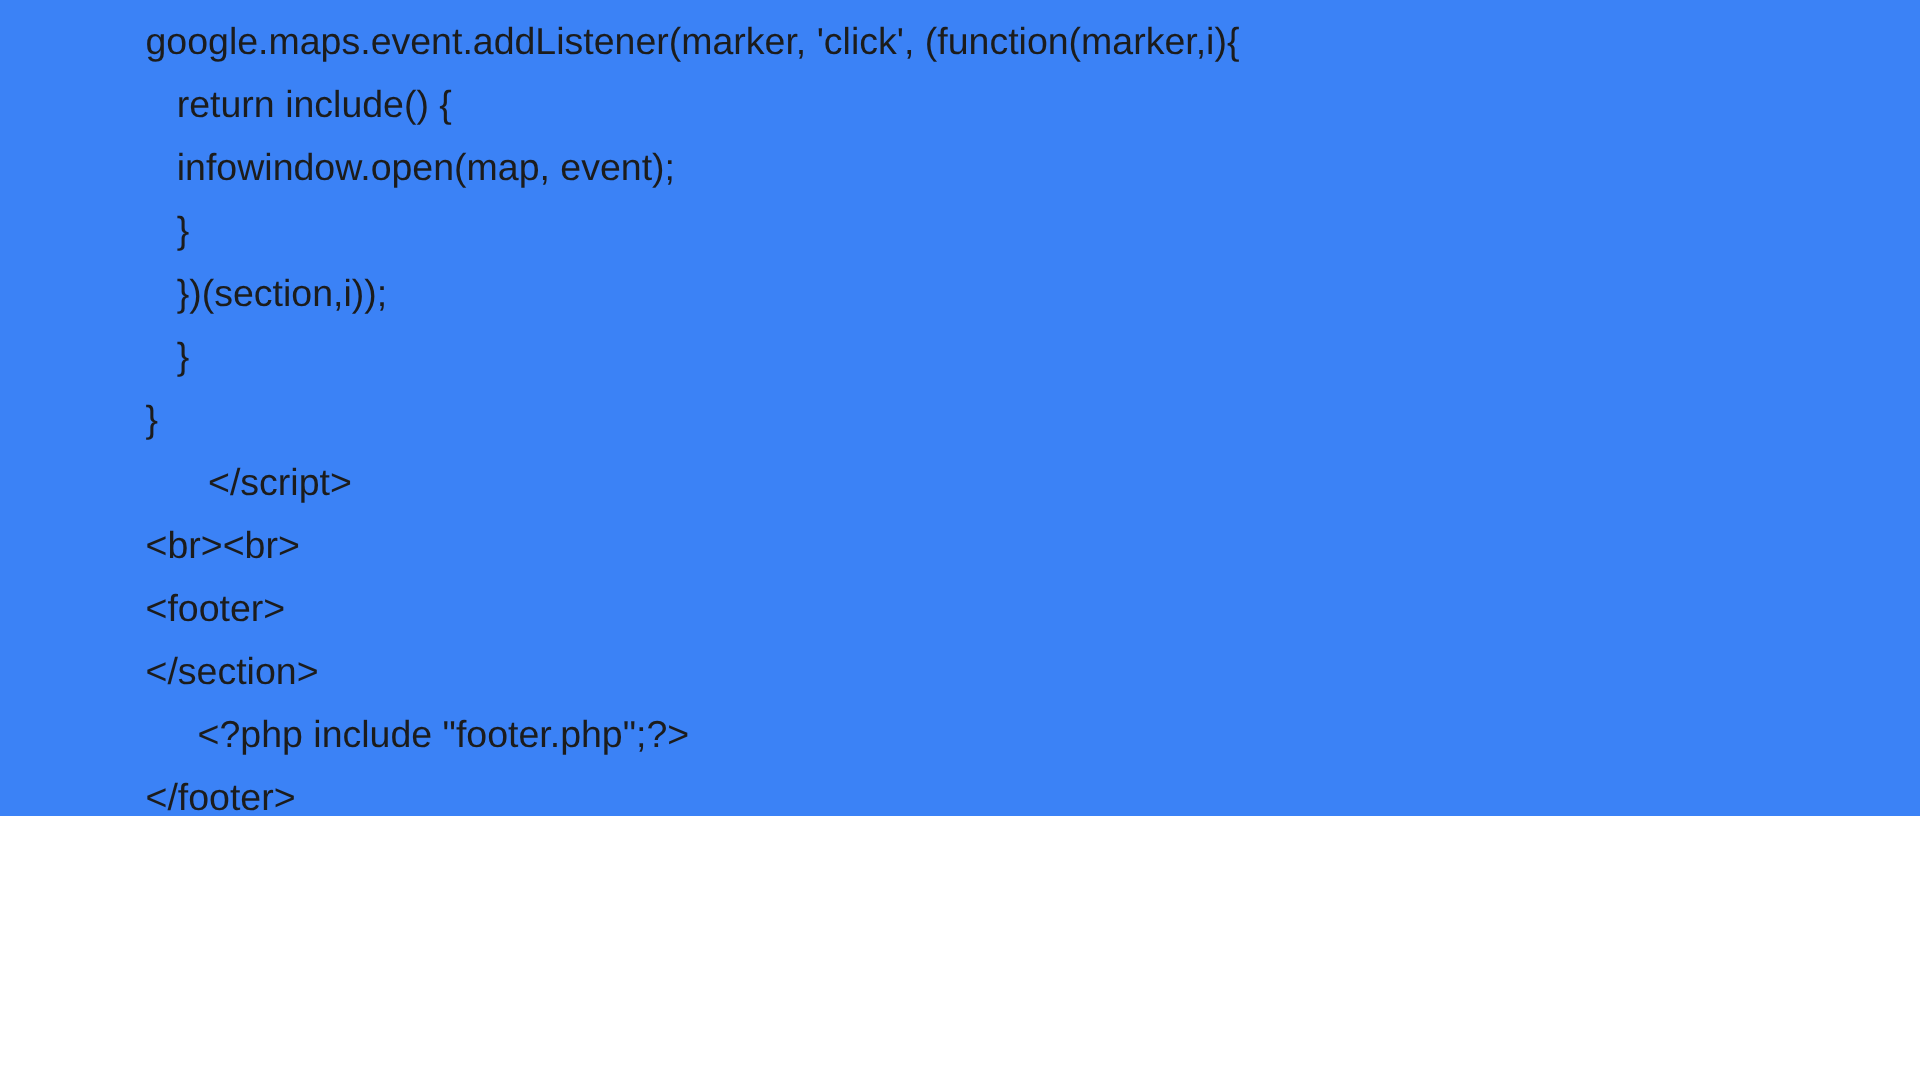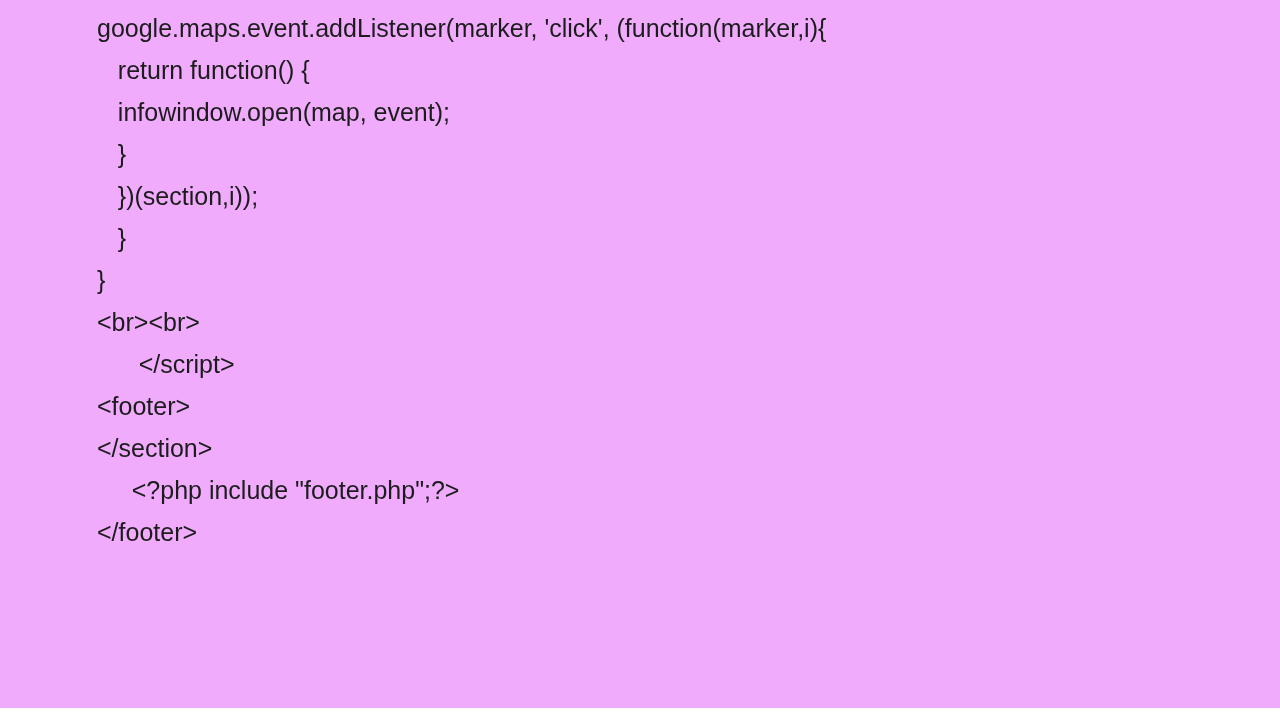--- a/index.html
+++ b/index.html
@@ -5,22 +5,22 @@
   * { margin: 0; padding: 0; box-sizing: border-box; }
   html, body {
     width: 1280px;
     height: 720px;
     background: #ffffff;
     overflow: hidden;
     font-family: "Liberation Sans", "DejaVu Sans", sans-serif;
   }
   .slide {
     width: 1280px;
-    height: 708px;
-    background: #f0abfc;
+    height: 544px;
+    background: #3b82f6;
     position: relative;
   }
   .code-block {
     position: absolute;
     top: 7px;
     left: 97px;
     right: 20px;
   }
   .code-line {
     font-size: 25px;
@@ -30,26 +30,26 @@
     font-weight: 400;
     letter-spacing: 0px;
   }
 </style>
 </head>
 <body>
 
 <div class="slide">
   <div class="code-block">
     <div class="code-line">google.maps.event.addListener(marker, 'click', (function(marker,i){</div>
-    <div class="code-line">   return function() {</div>
+    <div class="code-line">   return include() {</div>
     <div class="code-line">   infowindow.open(map, event);</div>
     <div class="code-line">   }</div>
     <div class="code-line">   })(section,i));</div>
     <div class="code-line">   }</div>
     <div class="code-line">}</div>
+    <div class="code-line">      &lt;/script&gt;</div>
     <div class="code-line">&lt;br&gt;&lt;br&gt;</div>
-    <div class="code-line">      &lt;/script&gt;</div>
     <div class="code-line">&lt;footer&gt;</div>
     <div class="code-line">&lt;/section&gt;</div>
     <div class="code-line">     &lt;?php include "footer.php";?&gt;</div>
     <div class="code-line">&lt;/footer&gt;</div>
   </div>
 </div>
 
 </body></html>

